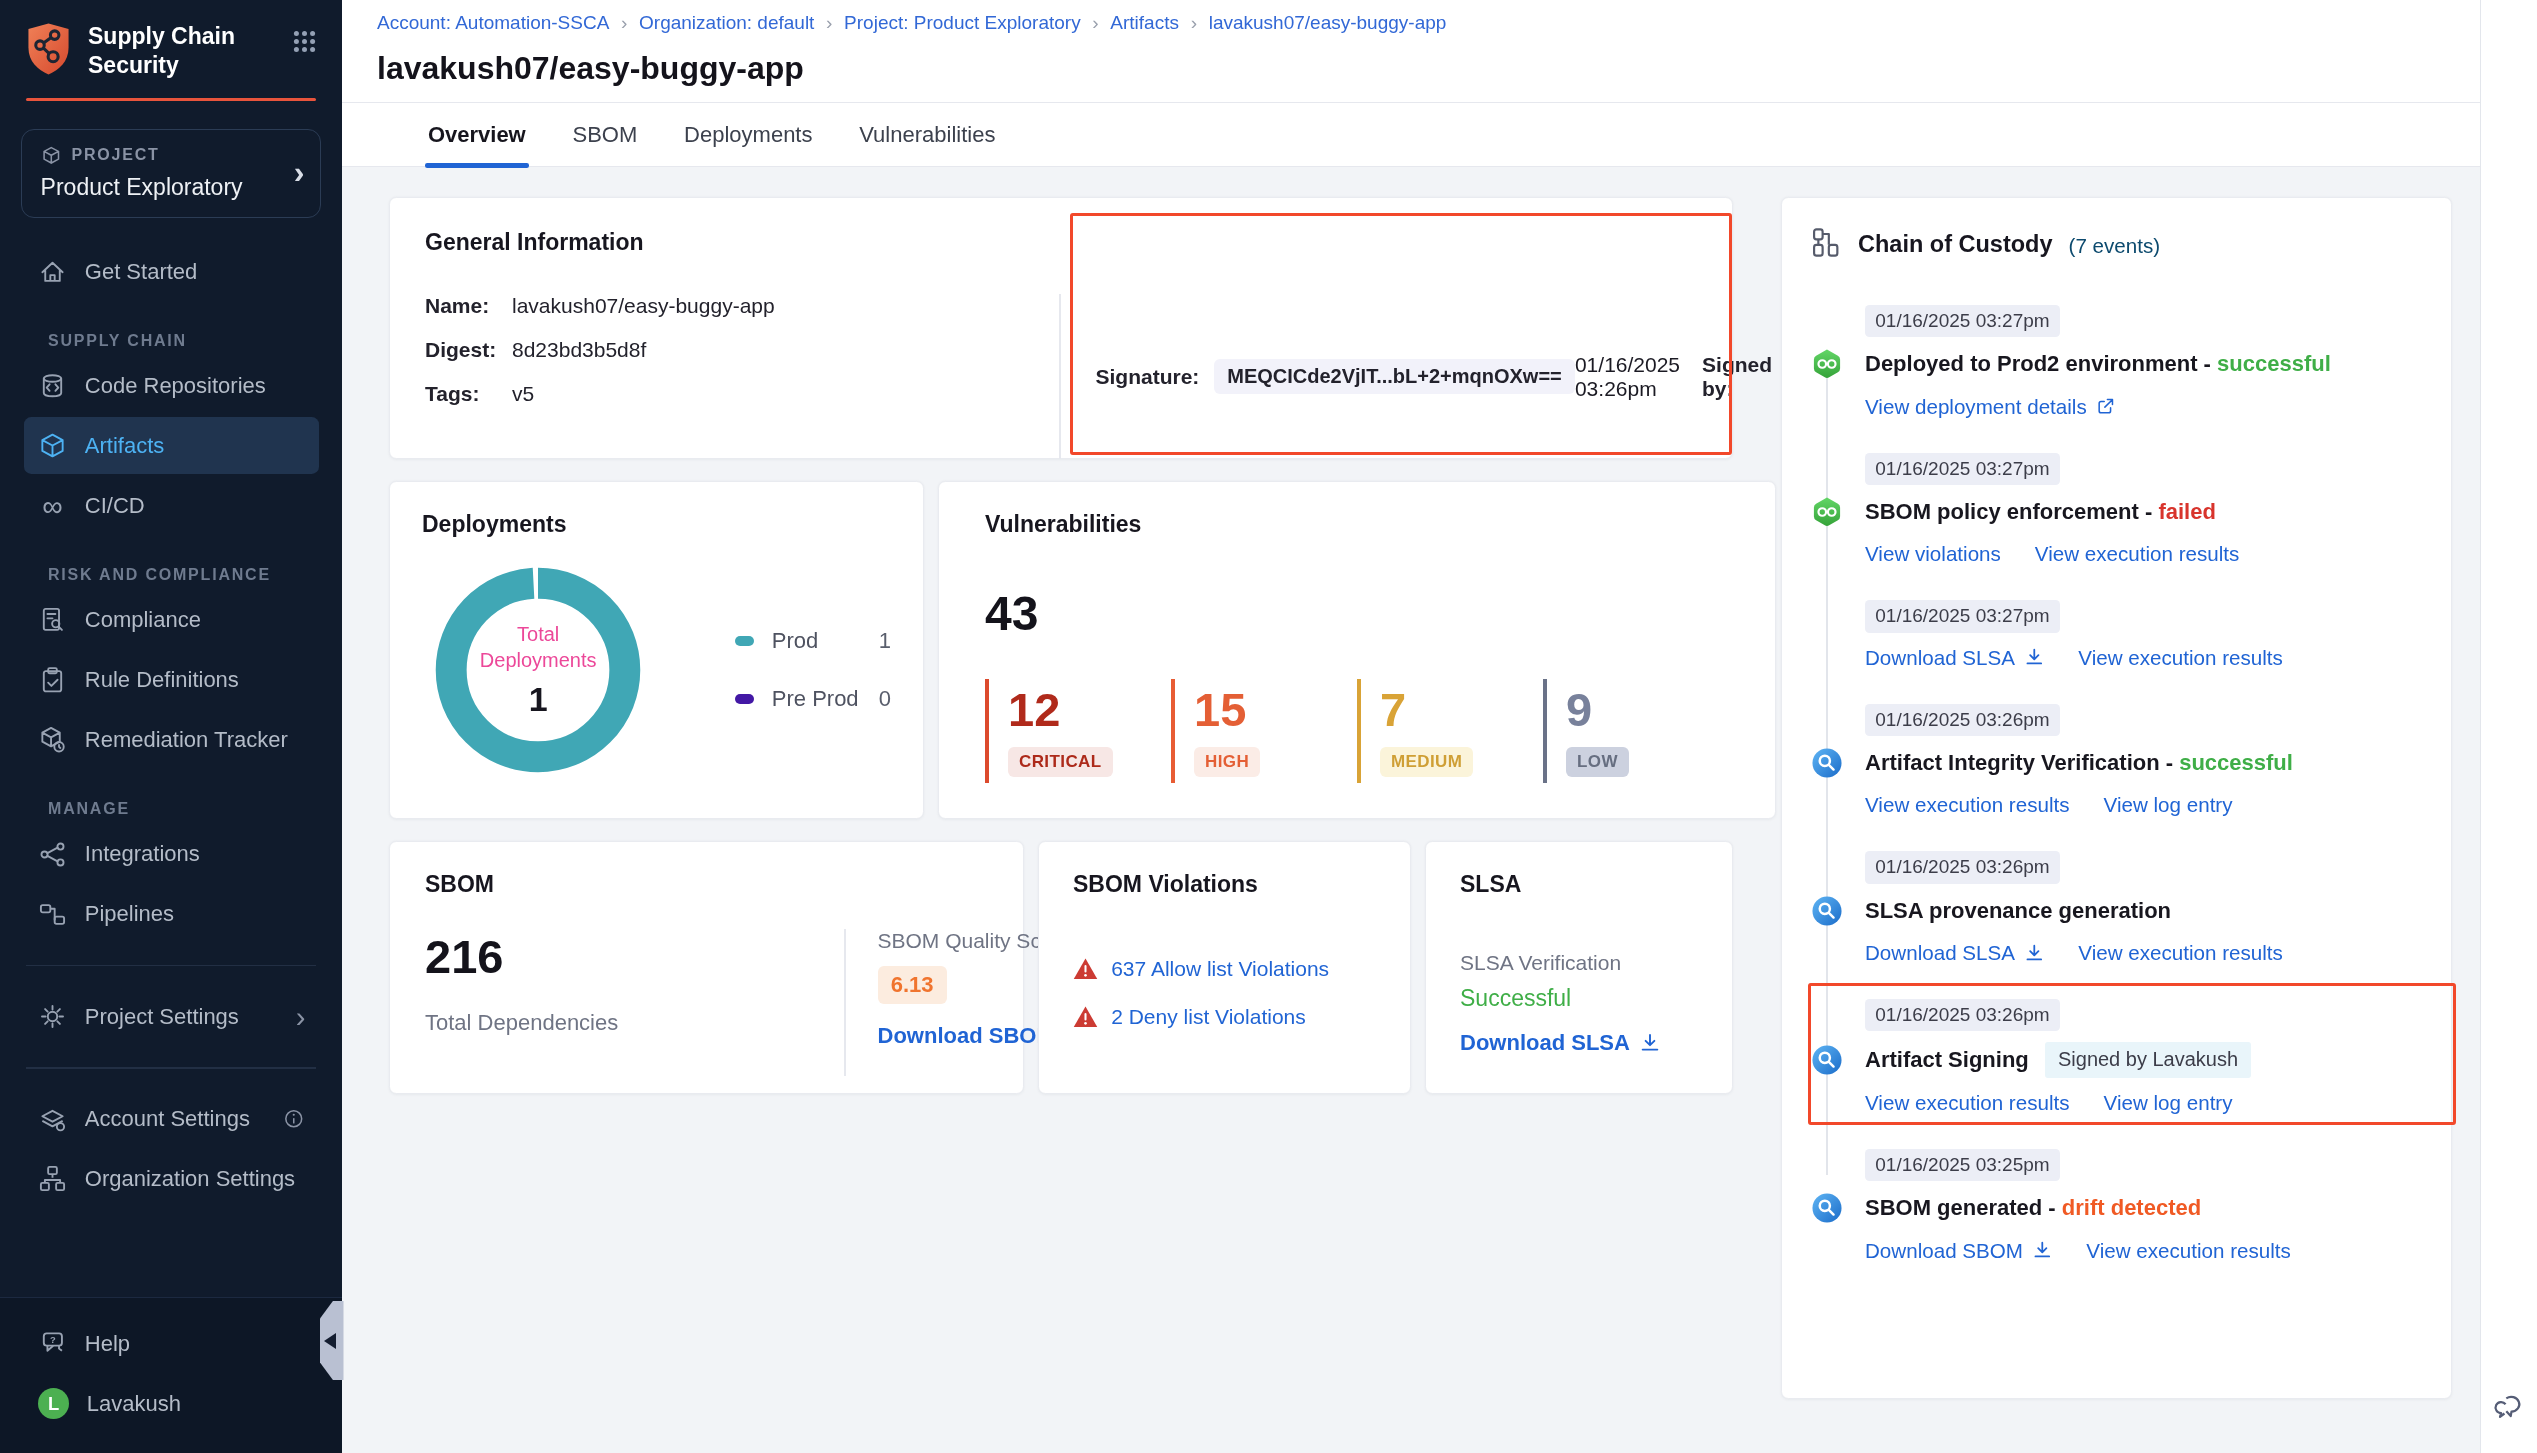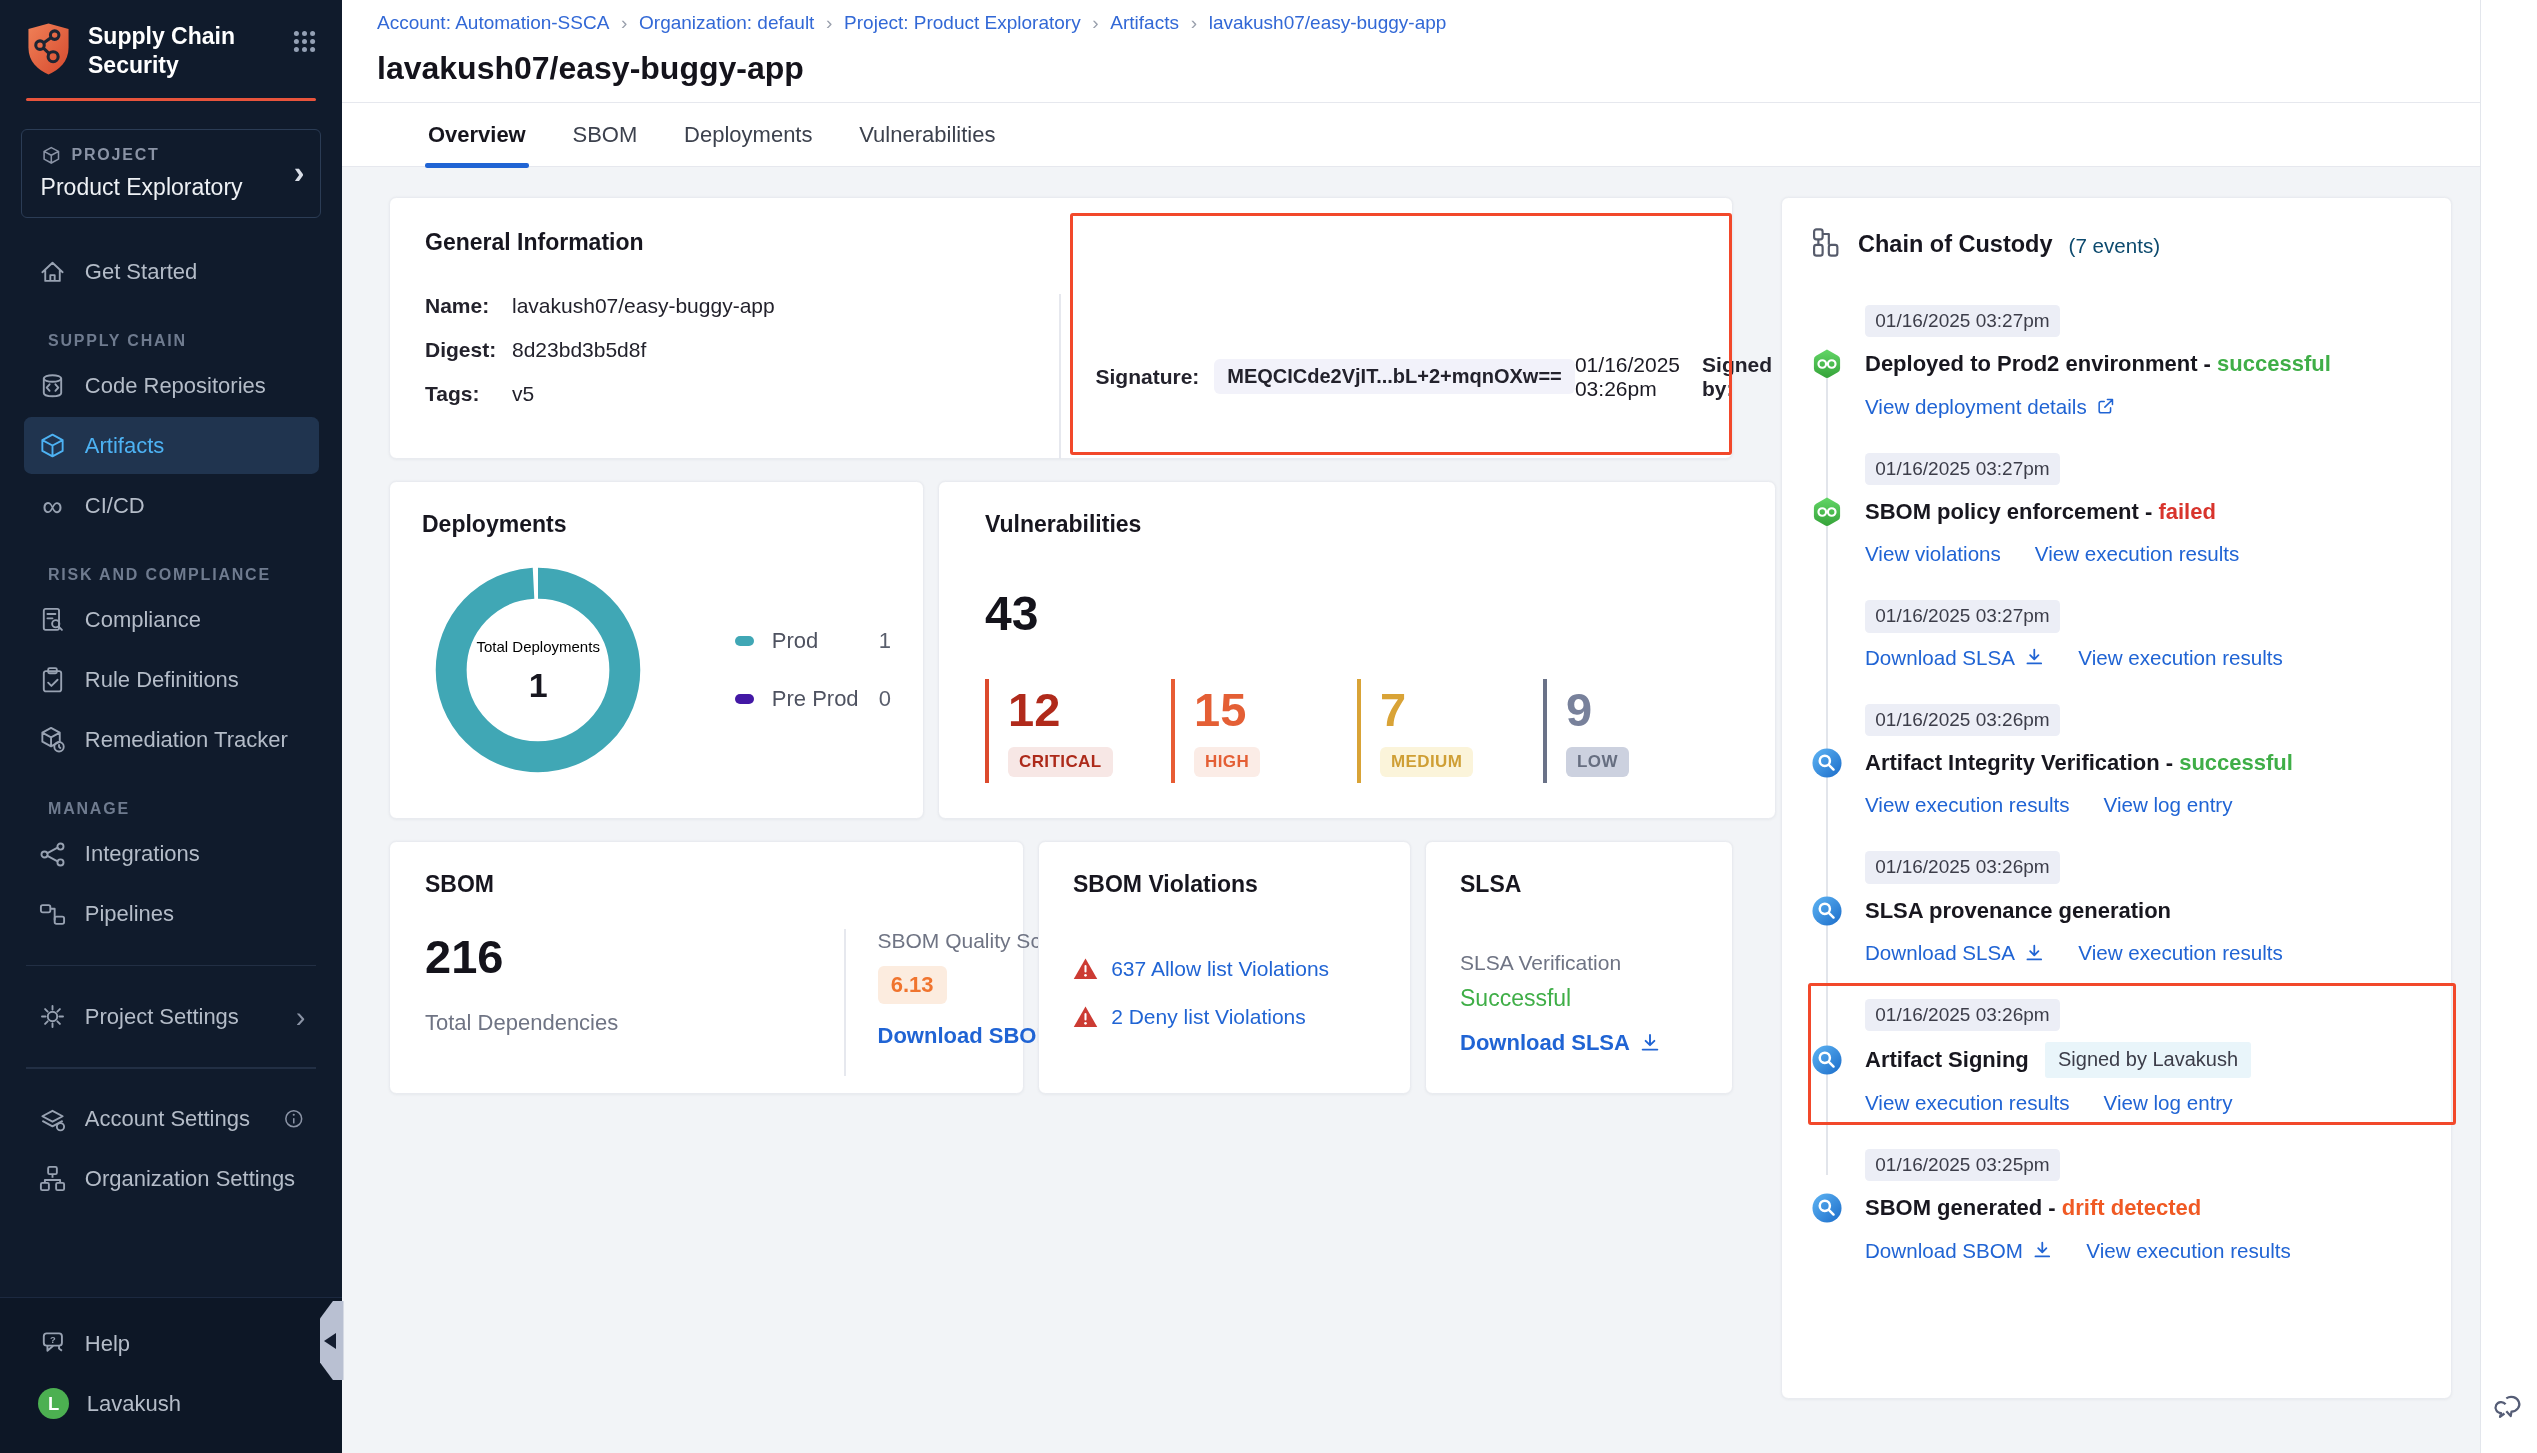--- a/index.html
+++ b/index.html
@@ -17,21 +17,21 @@
     background: #101b2c; color: #b6bdc9;
     display: flex; flex-direction: column;
   }
   .sidebar-head { display: flex; align-items: flex-start; padding: 22px 25px 0 25px; }
   .logo-shield { width: 47px; height: 54px; flex: none; }
   .app-title { font-size: 23px; font-weight: bold; color: #ffffff; line-height: 29px; margin-left: 16px; width: 176px; }
   .grid-icon { margin-left: auto; margin-top: 7.3px; cursor: pointer; }
   .brand-rule { height: 3.7px; background: #e8543c; margin: 17.6px 26.4px 0 26.4px; border-radius: 1.5px; }
 
   .project-selector {
-    margin: 28px 20.6px 0 20.6px; border: 1.5px solid #2b3c55; border-radius: 6px;
+    margin: 28px 20.6px 0 20.6px; border: 1.5px solid #2b3c55; border-radius: 13px;
     padding: 14.7px 44px 16px 19px; position: relative; cursor: pointer;
   }
   .ps-label { display: flex; align-items: center; gap: 10.3px; font-size: 16px; font-weight: bold; letter-spacing: 1.8px; color: #8a93a5; }
   .ps-name { margin-top: 8.8px; font-size: 23px; color: #eef1f5; }
   .ps-chevron { position: absolute; right: 16px; top: 50%; transform: translateY(-54%); font-size: 32px; color: #d8dde6; font-weight: bold; }
 
   .nav { margin-top: 22px; flex: 1; overflow: hidden; }
   .nav-item {
     display: flex; align-items: center; height: 57px; margin: 2.9px 23.5px;
     padding: 0 13.2px 0 14.7px; gap: 17.6px; border-radius: 7.3px;
@@ -93,21 +93,21 @@
   .badge-passed { background: #4cb051; color: #fff; font-weight: bold; font-size: 20px; padding: 5.9px 14.7px; border-radius: 5.9px; margin-top: 32px; }
   a.blue-link { color: #2064d4; text-decoration: none; font-size: 20.6px; font-weight: 500; display: inline-flex; align-items: center; gap: 8.8px; cursor: pointer; white-space: nowrap; }
   .viewlog { margin-left: auto; font-size: 21px; }
 
   
   .row2 { display: flex; gap: 14px; height: 338px; }
   .deploy-card { width: 535px; flex: none; padding: 29px 32px; }
   .deploy-body { display: flex; align-items: center; margin-top: 29px; }
   .donut-wrap { position: relative; width: 206px; height: 206px; margin-left: 13.2px; flex: none; }
   .donut-center { position: absolute; left: 50%; top: 50%; transform: translate(-50%,-50%); width: 140px; text-align: center; }
-  .donut-label { font-size: 15px; color: #000000; line-height: 26.4px; }
+  .donut-label { font-size: 20px; color: #ec4899; line-height: 26.4px; }
   .donut-total { font-size: 34px; font-weight: bold; color: #17161f; margin-top: 5.9px; }
   .legend { margin-left: 94px; width: 169px; display: flex; flex-direction: column; gap: 32px; }
   .legend-row { display: flex; align-items: center; font-size: 22px; color: #4e5260; }
   .legend-dot { width: 19px; height: 10.3px; border-radius: 5.1px; margin-right: 17.6px; flex: none; }
   .legend-val { margin-left: auto; color: #5a5f6d; }
 
   .vuln-card { flex: 1; padding: 29px 46px; }
   .vuln-total { font-size: 48px; font-weight: bold; color: #14131b; margin-top: 48px; }
   .vuln-stats { display: flex; margin-top: 38px; }
   .vuln-item { width: 186px; border-left: 4.4px solid #ccc; padding: 2.9px 0 5.9px 19px; }

